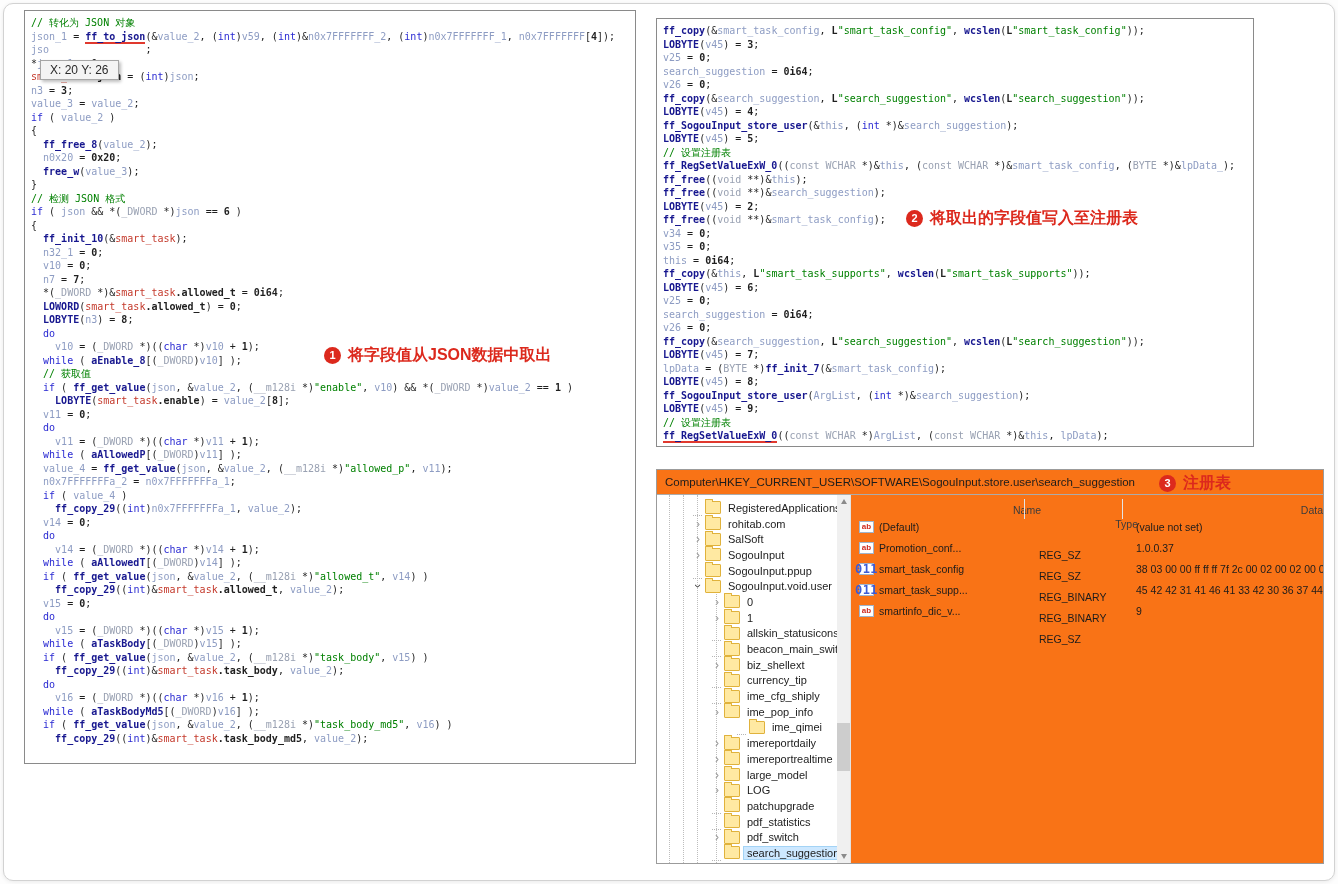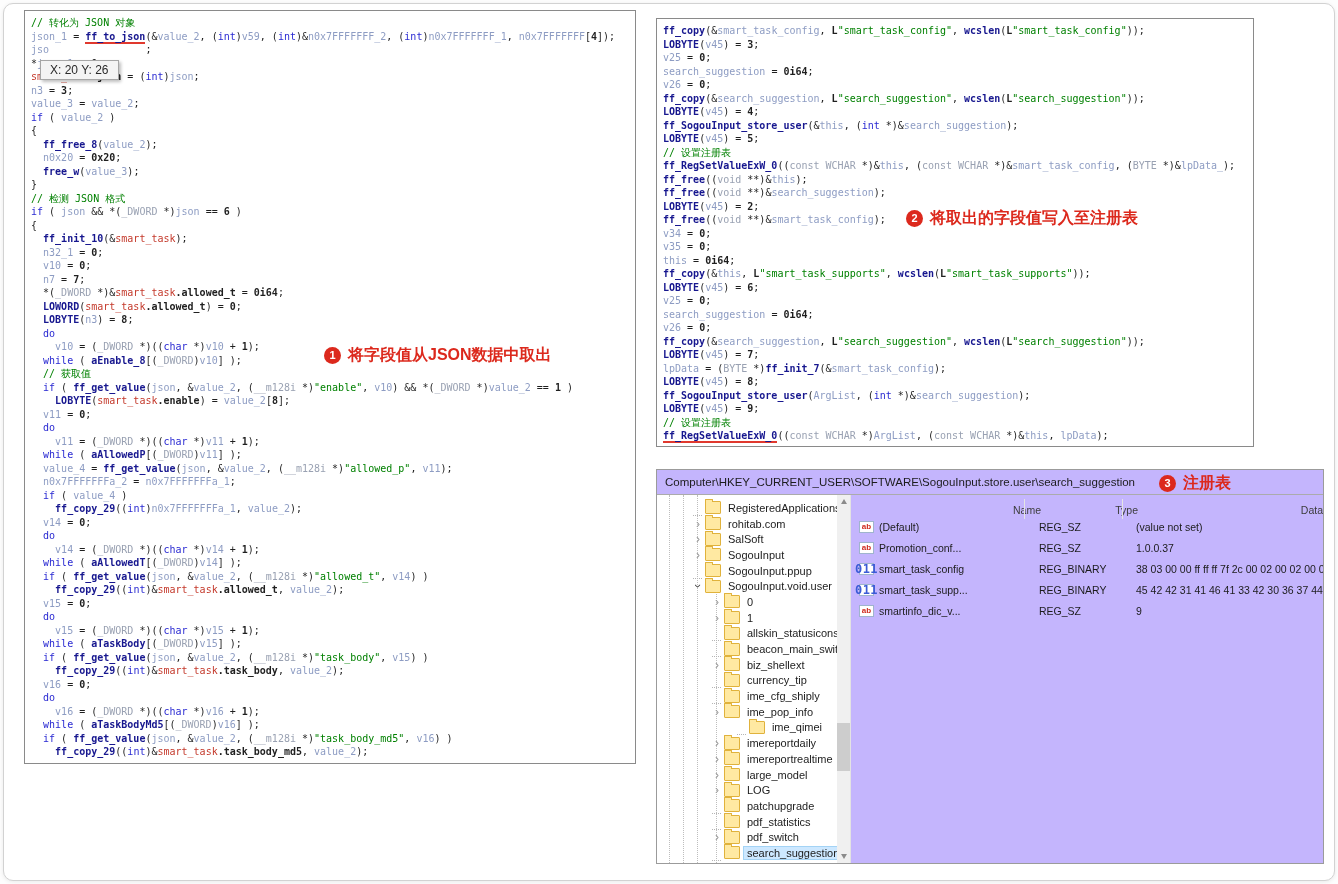--- a/index.html
+++ b/index.html
@@ -34,21 +34,21 @@
        font-size:11px;line-height:17px;text-align:center;font-weight:bold;}
   #ann1{left:320px;top:341px;}
   #ann2{left:902px;top:204px;}
   #ann3{left:1155px;top:469px;font-size:16px;}
 
   
   #coord-tip{position:absolute;left:36px;top:56px;z-index:40;background:#f4f4f4;border:1px solid #a6a6a6;
        box-shadow:2px 2px 3px rgba(0,0,0,.25);padding:2px 9px;font-size:12px;color:#2a2a2a;}
 
   
-  #registry{position:absolute;left:652px;top:465px;width:666px;height:393px;background:#c4b5fd;
+  #registry{position:absolute;left:652px;top:465px;width:666px;height:393px;background:#f97316;
             border:1px solid #9b9b9b;}
   #reg-address{height:24px;line-height:24px;border-bottom:1px solid #ababab;padding-left:8px;
             font-size:11.5px;color:#1c1c1c;white-space:nowrap;overflow:hidden;}
   #reg-body{position:relative;display:flex;height:368px;}
   #reg-tree{position:relative;width:193px;overflow:hidden;background:#fff;padding-top:5px;}
   .guide{position:absolute;border-left:1px dotted #bdbdbd;width:0;top:0;bottom:0;}
   .tree-row{position:relative;display:flex;align-items:center;height:15.7px;white-space:nowrap;
             font-size:11px;color:#1c1c1c;z-index:2;}
   .expander{flex:0 0 14px;text-align:center;font-size:12px;color:#9a9a9a;line-height:14px;}
   .expander.open{transform:rotate(90deg);color:#4a4a4a;}
@@ -67,21 +67,21 @@
        border-right:3px solid transparent;}
   #sb-up{top:0;}   #sb-up::after{top:4px;border-bottom:5px solid #8b8b8b;}
   #sb-down{bottom:0;} #sb-down::after{top:4px;border-top:5px solid #8b8b8b;}
   #sb-thumb{position:absolute;left:0;top:62%;width:13px;height:13%;background:#cdcdcd;}
 
   #reg-values{flex:1;border-left:1px solid #e3e3e3;position:relative;font-size:10.5px;color:#1c1c1c;
         overflow:hidden;padding-top:4px;}
   .val-header{display:flex;height:22px;align-items:center;color:#3c3c3c;text-align:right;}
   .val-row{display:flex;height:21px;align-items:flex-start;}
   .col-name{flex:0 0 180px;padding-left:8px;display:flex;align-items:center;gap:5px;white-space:nowrap;overflow:hidden;}
-  .col-type{flex:0 0 97px;white-space:nowrap;}
+  .col-type{flex:0 0 97px;white-space:nowrap;margin-top:28px;}
   .col-data{flex:1;white-space:nowrap;overflow:hidden;}
   .val-header .col-name{padding-left:10px;}
   .val-header span{display:block;}
   .hdr-sep{position:absolute;top:4px;height:20px;border-left:1px solid #e4e4e4;}
 
   .icon-ab,.icon-bin{flex:0 0 15px;width:15px;height:12px;border:1px solid #9fb4cd;background:#fff;
         display:inline-flex;align-items:center;justify-content:center;box-sizing:border-box;}
   .icon-ab{color:#cf2b20;font-size:8px;font-weight:bold;line-height:10px;}
   .icon-bin{color:#3b5bd6;font-size:12px;font-weight:bold;letter-spacing:.5px;line-height:10px;
         font-family:"DejaVu Sans Mono",monospace;}
@@ -136,21 +136,20 @@
           <div class="cl"><span class="tk-p">    </span><span class="tk-v">v14</span><span class="tk-p"> = (</span><span class="tk-m">_DWORD</span><span class="tk-p"> *)((</span><span class="tk-k">char</span><span class="tk-p"> *)</span><span class="tk-v">v14</span><span class="tk-p"> + </span><span class="tk-n">1</span><span class="tk-p">);</span></div>
           <div class="cl"><span class="tk-p">  </span><span class="tk-k">while</span><span class="tk-p"> ( </span><span class="tk-f">aAllowedT</span><span class="tk-p">[(</span><span class="tk-m">_DWORD</span><span class="tk-p">)</span><span class="tk-v">v14</span><span class="tk-p">] );</span></div>
           <div class="cl"><span class="tk-p">  </span><span class="tk-k">if</span><span class="tk-p"> ( </span><span class="tk-f">ff_get_value</span><span class="tk-p">(</span><span class="tk-v">json</span><span class="tk-p">, &amp;</span><span class="tk-v">value_2</span><span class="tk-p">, (</span><span class="tk-m">__m128i</span><span class="tk-p"> *)</span><span class="tk-s">"allowed_t"</span><span class="tk-p">, </span><span class="tk-v">v14</span><span class="tk-p">) )</span></div>
           <div class="cl"><span class="tk-p">    </span><span class="tk-f">ff_copy_29</span><span class="tk-p">((</span><span class="tk-k">int</span><span class="tk-p">)&amp;</span><span class="tk-g">smart_task</span><span class="tk-b">.allowed_t</span><span class="tk-p">, </span><span class="tk-v">value_2</span><span class="tk-p">);</span></div>
           <div class="cl"><span class="tk-p">  </span><span class="tk-v">v15</span><span class="tk-p"> = </span><span class="tk-n">0</span><span class="tk-p">;</span></div>
           <div class="cl"><span class="tk-p">  </span><span class="tk-k">do</span></div>
           <div class="cl"><span class="tk-p">    </span><span class="tk-v">v15</span><span class="tk-p"> = (</span><span class="tk-m">_DWORD</span><span class="tk-p"> *)((</span><span class="tk-k">char</span><span class="tk-p"> *)</span><span class="tk-v">v15</span><span class="tk-p"> + </span><span class="tk-n">1</span><span class="tk-p">);</span></div>
           <div class="cl"><span class="tk-p">  </span><span class="tk-k">while</span><span class="tk-p"> ( </span><span class="tk-f">aTaskBody</span><span class="tk-p">[(</span><span class="tk-m">_DWORD</span><span class="tk-p">)</span><span class="tk-v">v15</span><span class="tk-p">] );</span></div>
           <div class="cl"><span class="tk-p">  </span><span class="tk-k">if</span><span class="tk-p"> ( </span><span class="tk-f">ff_get_value</span><span class="tk-p">(</span><span class="tk-v">json</span><span class="tk-p">, &amp;</span><span class="tk-v">value_2</span><span class="tk-p">, (</span><span class="tk-m">__m128i</span><span class="tk-p"> *)</span><span class="tk-s">"task_body"</span><span class="tk-p">, </span><span class="tk-v">v15</span><span class="tk-p">) )</span></div>
           <div class="cl"><span class="tk-p">    </span><span class="tk-f">ff_copy_29</span><span class="tk-p">((</span><span class="tk-k">int</span><span class="tk-p">)&amp;</span><span class="tk-g">smart_task</span><span class="tk-b">.task_body</span><span class="tk-p">, </span><span class="tk-v">value_2</span><span class="tk-p">);</span></div>
-          <div class="cl"><span class="tk-p">  </span><span class="tk-v">v16</span><span class="tk-p"> = </span><span class="tk-n">0</span><span class="tk-p">;</span></div>
           <div class="cl"><span class="tk-p">  </span><span class="tk-k">do</span></div>
           <div class="cl"><span class="tk-p">    </span><span class="tk-v">v16</span><span class="tk-p"> = (</span><span class="tk-m">_DWORD</span><span class="tk-p"> *)((</span><span class="tk-k">char</span><span class="tk-p"> *)</span><span class="tk-v">v16</span><span class="tk-p"> + </span><span class="tk-n">1</span><span class="tk-p">);</span></div>
           <div class="cl"><span class="tk-p">  </span><span class="tk-k">while</span><span class="tk-p"> ( </span><span class="tk-f">aTaskBodyMd5</span><span class="tk-p">[(</span><span class="tk-m">_DWORD</span><span class="tk-p">)</span><span class="tk-v">v16</span><span class="tk-p">] );</span></div>
           <div class="cl"><span class="tk-p">  </span><span class="tk-k">if</span><span class="tk-p"> ( </span><span class="tk-f">ff_get_value</span><span class="tk-p">(</span><span class="tk-v">json</span><span class="tk-p">, &amp;</span><span class="tk-v">value_2</span><span class="tk-p">, (</span><span class="tk-m">__m128i</span><span class="tk-p"> *)</span><span class="tk-s">"task_body_md5"</span><span class="tk-p">, </span><span class="tk-v">v16</span><span class="tk-p">) )</span></div>
           <div class="cl"><span class="tk-p">    </span><span class="tk-f">ff_copy_29</span><span class="tk-p">((</span><span class="tk-k">int</span><span class="tk-p">)&amp;</span><span class="tk-g">smart_task</span><span class="tk-b">.task_body_md5</span><span class="tk-p">, </span><span class="tk-v">value_2</span><span class="tk-p">);</span></div>
         </div>
     </div>
 
     <div id="right-code" class="code-panel">
       <div class="code-inner" id="right-code-inner">

